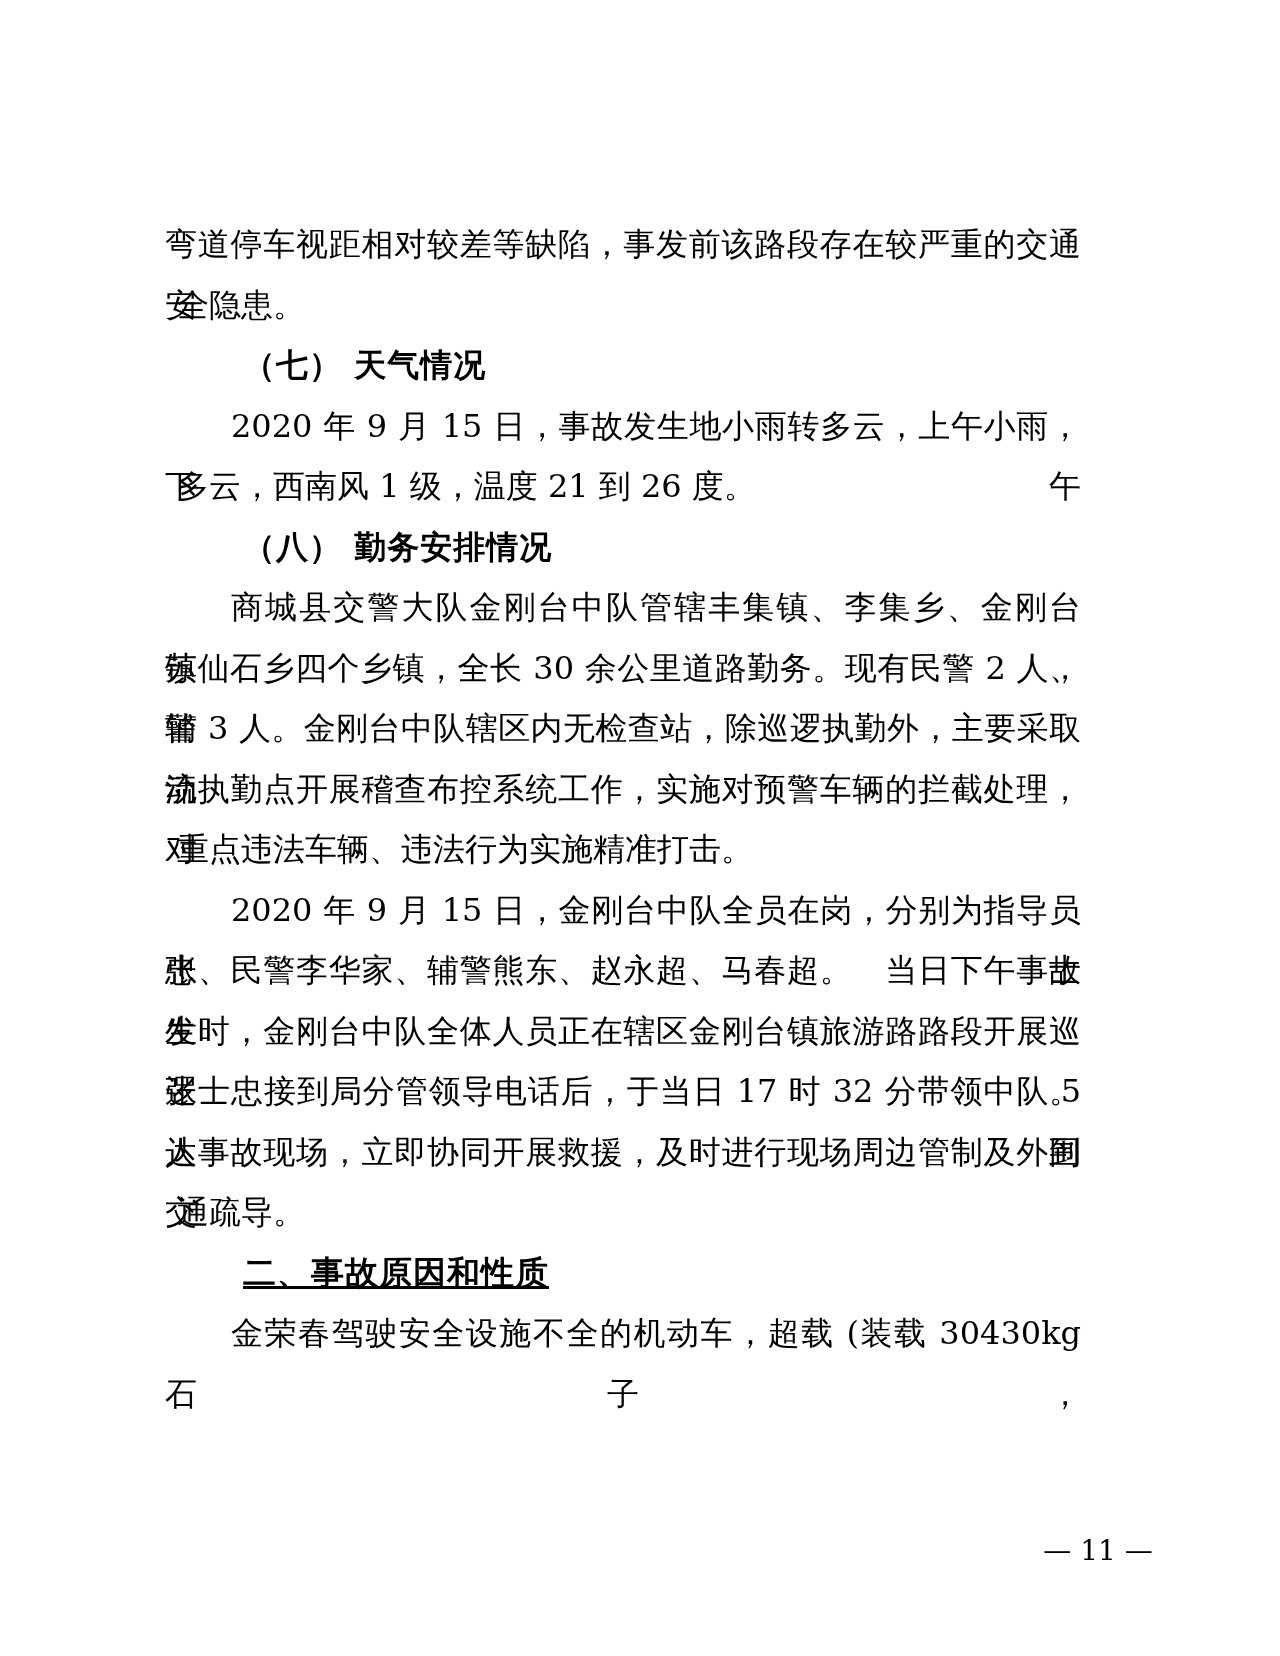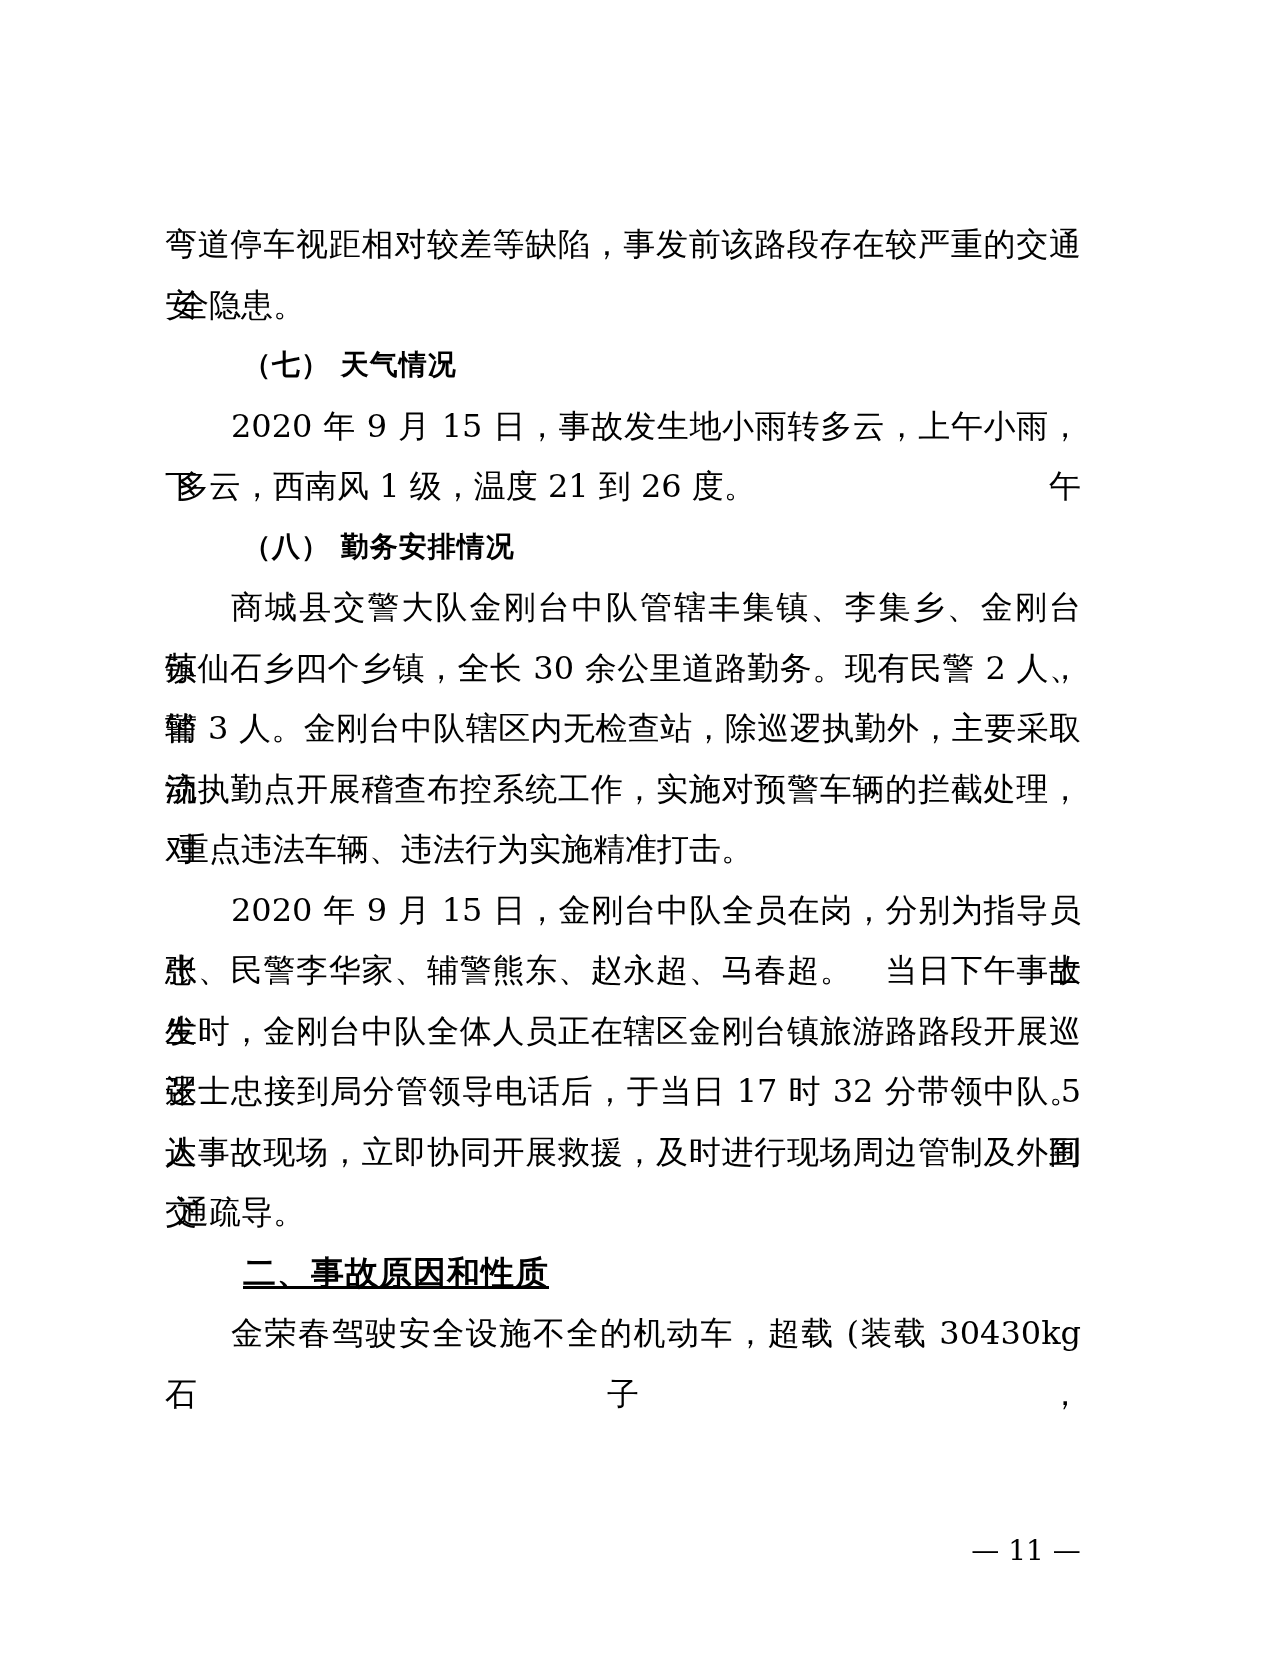--- a/index.html
+++ b/index.html
@@ -36,34 +36,34 @@
   }
   p.short {
     text-align: left;
     margin-left: 12px;
   }
   p.indent {
     text-indent: 66px;
   }
   p.h-kai {
     font-weight: bold;
-    font-size: 28px;
+    font-size: 32px;
     letter-spacing: 1px;
   }
   p.h-hei {
     font-family: "DejaVu Sans", "Liberation Sans", sans-serif;
     font-weight: bold;
     font-size: 33px;
     letter-spacing: 1px;
     text-decoration: underline;
   }
   .page-number {
     position: absolute;
     top: 1533px;
-    left: 956px;
+    left: 1028px;
     width: 140px;
     text-align: center;
     font-size: 28px;
     line-height: 36px;
     color: #000000;
     font-family: "DejaVu Serif", "Liberation Serif", serif;
   }
 </style>
 </head>
 <body>

